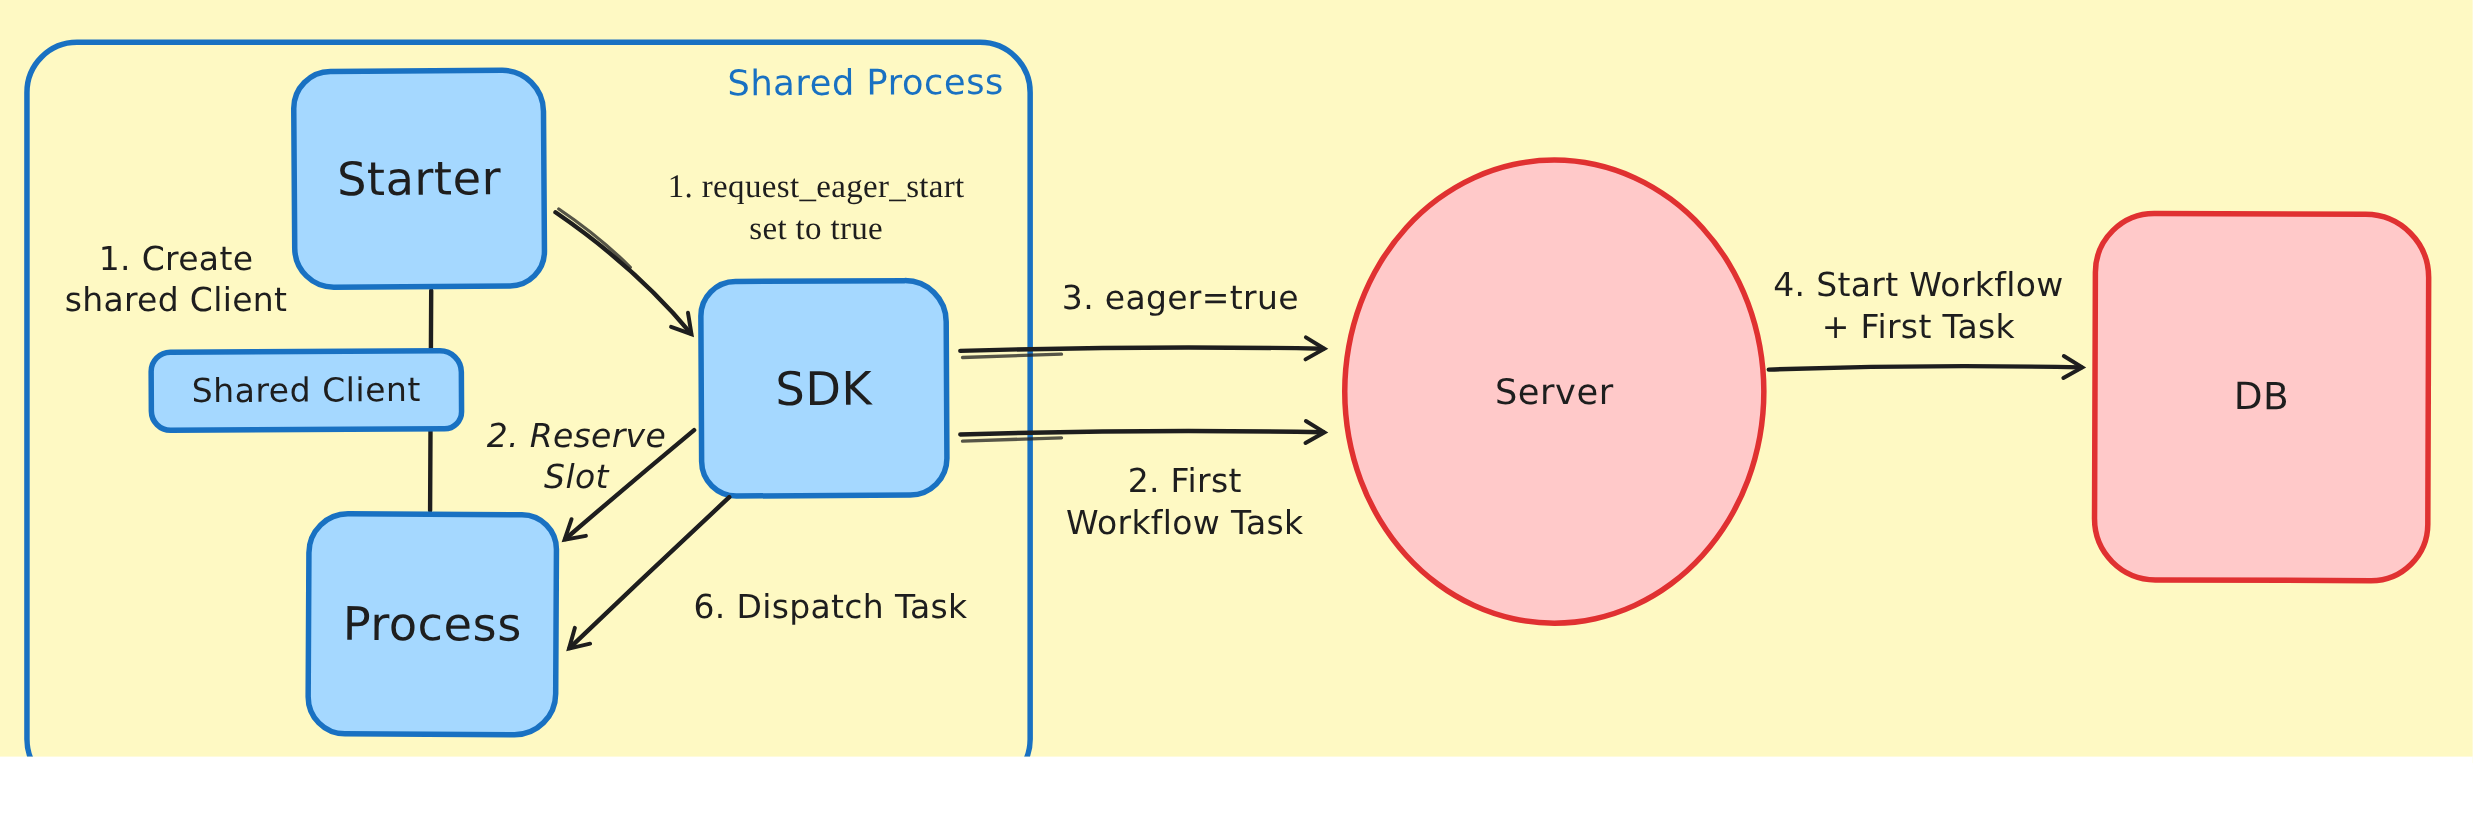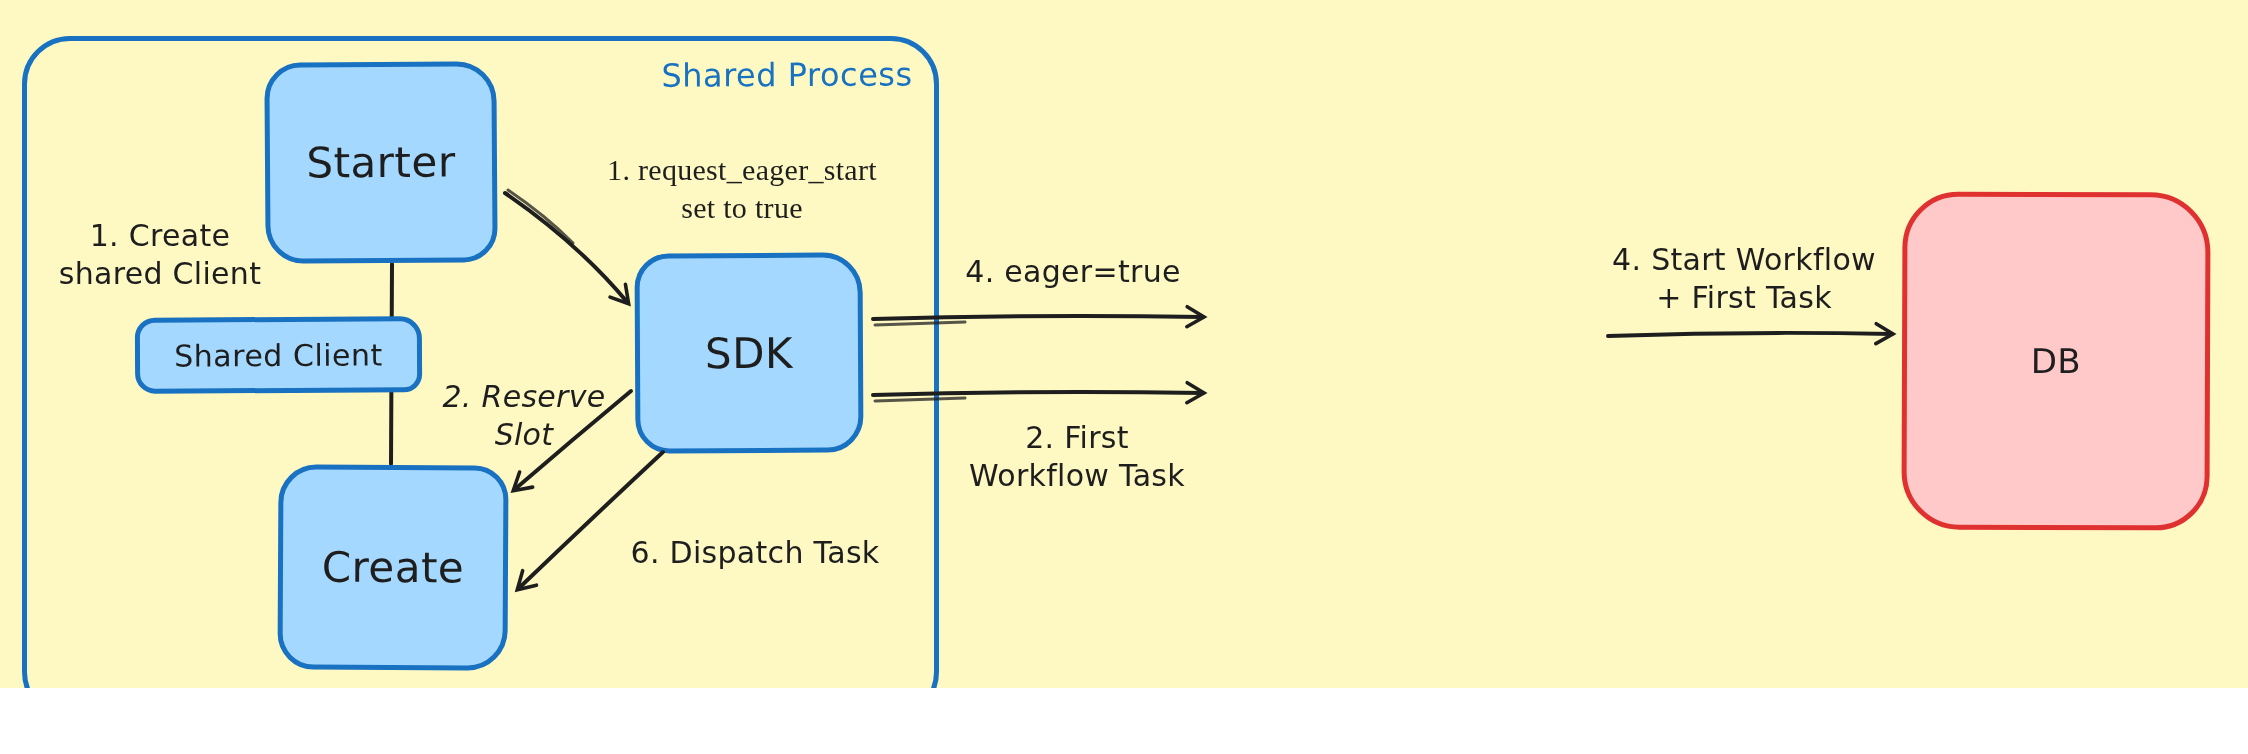--- a/index.html
+++ b/index.html
@@ -138,24 +138,27 @@
   <div class="process-container"></div>
   <div class="process-label">Shared Process</div>
 
   <div class="node blue node-starter">
     <span>Starter</span>
   </div>
   <div class="node blue node-shared-client">
     <span>Shared Client</span>
   </div>
   <div class="node blue node-worker">
-    <span>Create</span>
+    <span>Process</span>
   </div>
   <div class="node blue node-sdk">
     <span>SDK</span>
+  </div>
+  <div class="node red node-server">
+    <span>Server</span>
   </div>
   <div class="node red node-db">
     <span>DB</span>
   </div>
 
   <div class="ann ann-create">
     <div>1. Create</div>
     <div>shared Client</div>
   </div>
   <div class="ann ann-request-eager">
@@ -163,21 +166,21 @@
     <div>set to true</div>
   </div>
   <div class="ann ann-reserve">
     <div>2. Reserve</div>
     <div>Slot</div>
   </div>
   <div class="ann ann-dispatch">
     <div>6. Dispatch Task</div>
   </div>
   <div class="ann ann-eager-true">
-    <div>4. eager=true</div>
+    <div>3. eager=true</div>
   </div>
   <div class="ann ann-first-wft">
     <div>2. First</div>
     <div>Workflow Task</div>
   </div>
   <div class="ann ann-start-wf">
     <div>4. Start Workflow</div>
     <div>+ First Task</div>
   </div>
 

